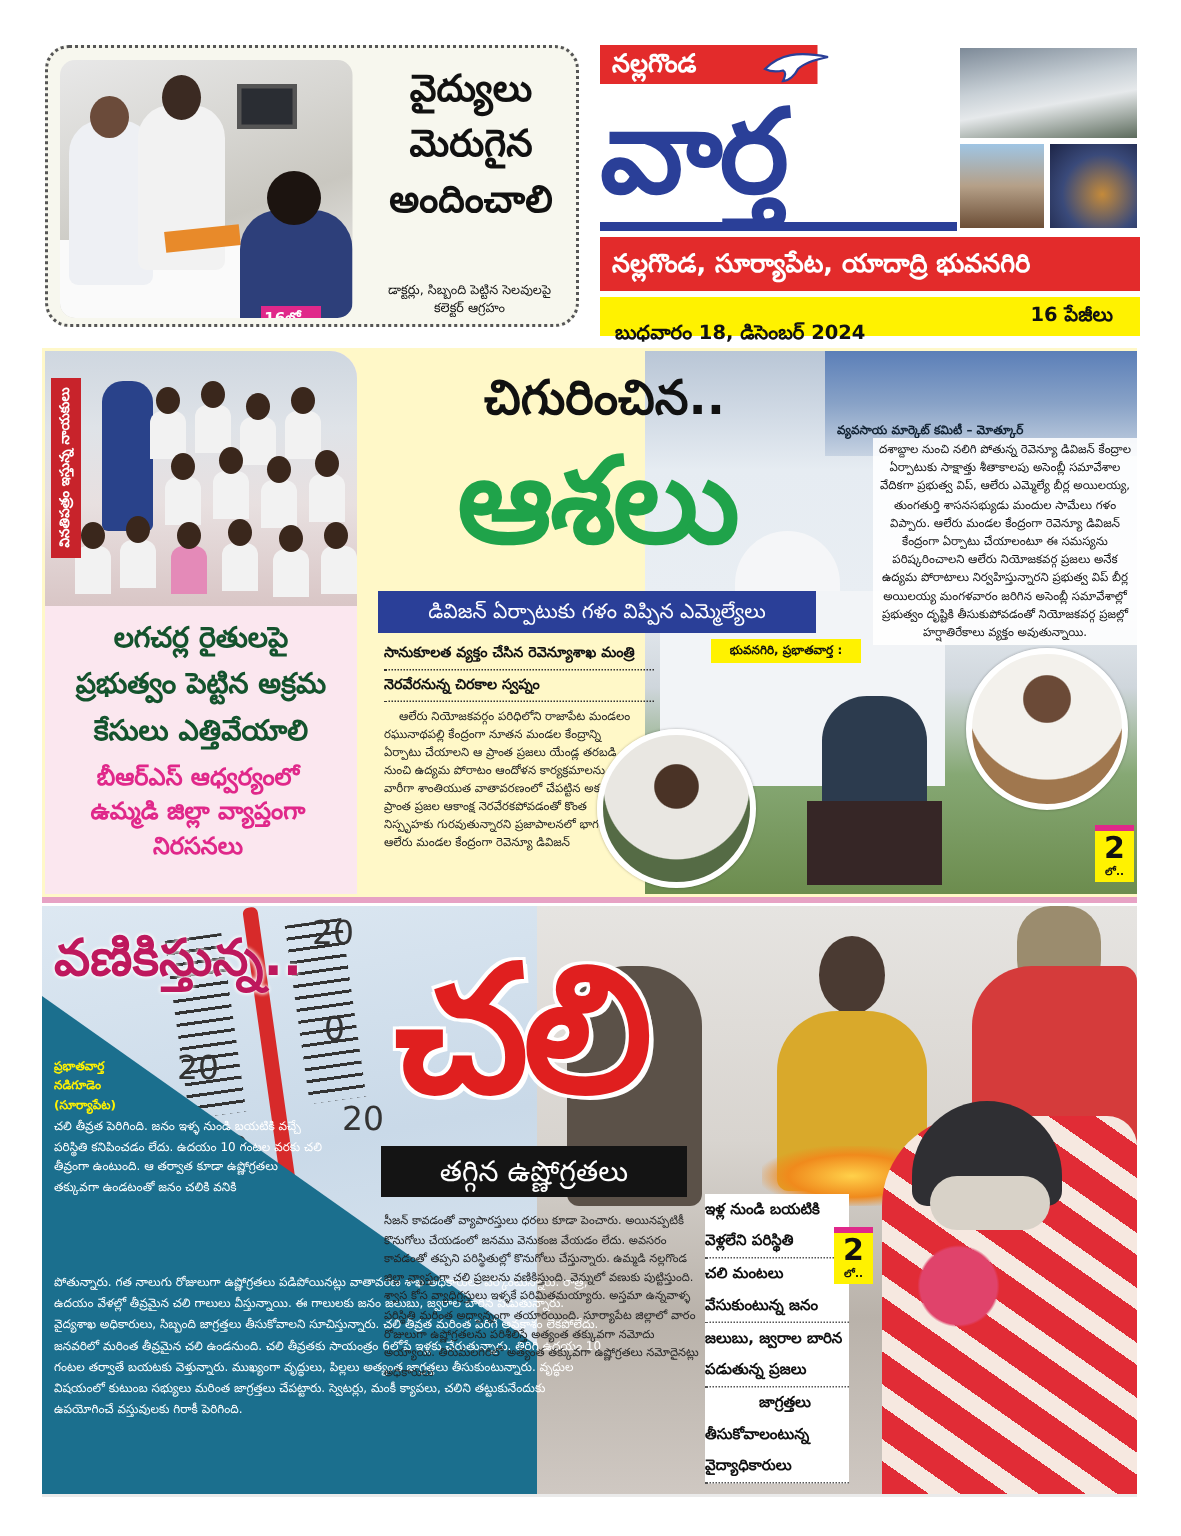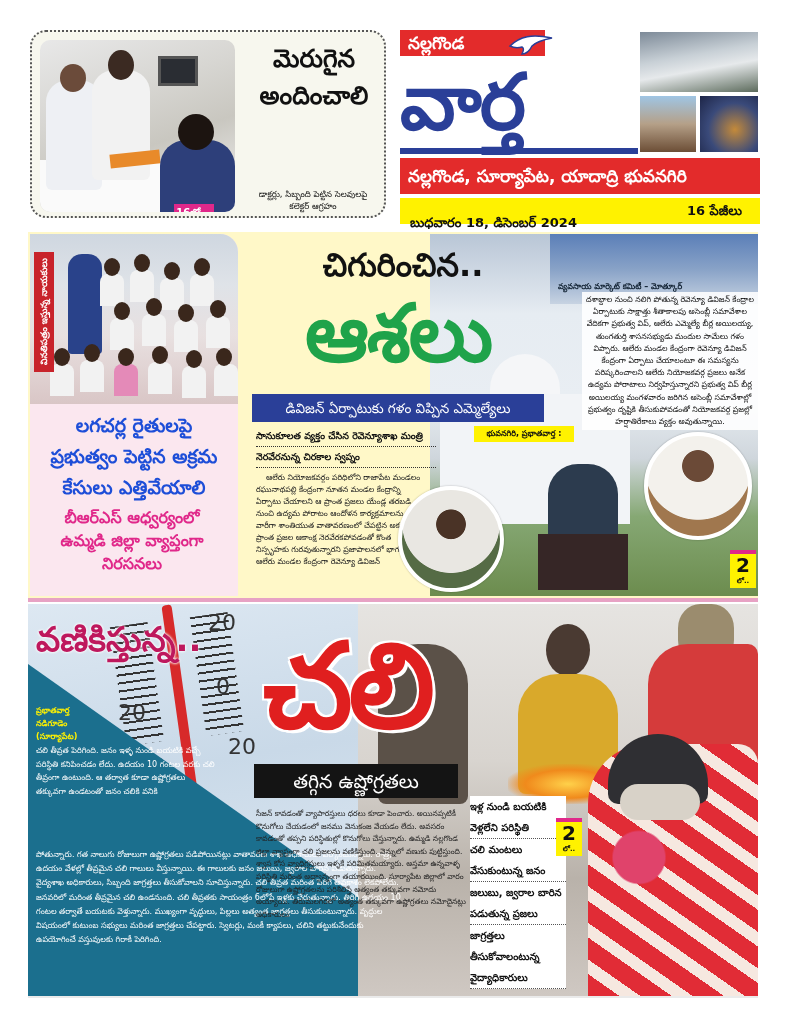--- a/index.html
+++ b/index.html
@@ -82,21 +82,21 @@
   .left-photo .statue { position:absolute; left: 38px; top: 20px; width: 34px; height: 100px; background:#29428a; border-radius: 14px 14px 4px 4px; }
   .crowd-dot { position:absolute; width: 16px; height: 18px; border-radius: 50%; background:#3a271c; }
   .crowd-body { position:absolute; width: 24px; height: 32px; border-radius: 8px 8px 0 0; background:#f2f2f2; }
   .left-vtag {
     position: absolute; left: 4px; top: 18px; width: 20px; height: 120px; background: #c8232b;
     color: #fff; font-size: 9px; font-weight: bold; writing-mode: vertical-rl; transform: rotate(180deg);
     text-align: center; line-height: 20px;
   }
   .left-headline {
     position: absolute; left: 0; top: 176px; width: 208px; text-align: center;
-    font-size: 19px; font-weight: bold; line-height: 31px; color: #1d4ed8;
+    font-size: 19px; font-weight: bold; line-height: 31px; color: #14532d;
   }
   .left-sub {
     position: absolute; left: 0; top: 272px; width: 204px; text-align: center;
     font-size: 16px; font-weight: bold; line-height: 23px; color: #e0288a;
   }
 
   .main-kicker {
     position: absolute; left: 258px; top: 240px; width: 290px; text-align: center;
     font-size: 32px; font-weight: bold; color: #111; line-height: 50px;
   }
@@ -241,20 +241,21 @@
       <div class="p1h"></div>
     <div class="p2"></div>
       <div class="p2h"></div>
     <div class="monitor"></div>
     <div class="paper"></div>
     <div class="p3"></div>
       <div class="p3h"></div>
     <div class="teaser-tag">16లో...</div>
   </div>
   <div class="teaser-headline">
+    <div>వైద్యులు</div>
     <div>మెరుగైన</div>
     <div>అందించాలి</div>
   </div>
   <div class="teaser-sub">
     <div>డాక్టర్లు, సిబ్బంది పెట్టిన సెలవులపై</div>
     <div>కలెక్టర్ ఆగ్రహం</div>
   </div>
 </div>
 
 <div class="masthead">
@@ -388,21 +389,21 @@
 <div class="cold-body-2">పోతున్నారు. గత నాలుగు రోజులుగా ఉష్ణోగ్రతలు పడిపోయినట్లు వాతావరణ శాఖ అధికారులు పేర్కొంటున్నారు. రాత్రి, ఉదయం వేళల్లో తీవ్రమైన చలి గాలులు వీస్తున్నాయి. ఈ గాలులకు జనం జలుబు, జ్వరాల బారిన పడుతున్నారు. వైద్యశాఖ అధికారులు, సిబ్బంది జాగ్రత్తలు తీసుకోవాలని సూచిస్తున్నారు. చలి తీవ్రత మరింత పెరిగే అవకాశం లేకపోలేదు. జనవరిలో మరింత తీవ్రమైన చలి ఉండనుంది. చలి తీవ్రతకు సాయంత్రం 6లోపే ఇళ్లకు చేరుతున్నారు. తిరిగి ఉదయం 10 గంటల తర్వాతే బయటకు వెళ్తున్నారు. ముఖ్యంగా వృద్ధులు, పిల్లలు అత్యంత జాగ్రత్తలు తీసుకుంటున్నారు. వృద్ధుల విషయంలో కుటుంబ సభ్యులు మరింత జాగ్రత్తలు చేపట్టారు. స్వెటర్లు, మంకీ క్యాపలు, చలిని తట్టుకునేందుకు ఉపయోగించే వస్తువులకు గిరాకీ పెరిగింది.</div>
 <div class="cold-body-right">సీజన్ కావడంతో వ్యాపారస్తులు ధరలు కూడా పెంచారు. అయినప్పటికీ కొనుగోలు చేయడంలో జనము వెనుకంజ వేయడం లేదు. అవసరం కావడంతో తప్పని పరిస్థితుల్లో కొనుగోలు చేస్తున్నారు. ఉమ్మడి నల్లగొండ జిల్లా వ్యాప్తంగా చలి ప్రజలను వణికిస్తుంది. వెన్నులో వణుకు పుట్టిస్తుంది. శ్వాస కోస వ్యాధిగ్రస్తులు ఇళ్ళకే పరిమితమయ్యారు. అస్తమా ఉన్నవాళ్ళ పరిస్థితి మరింత అధ్వాన్నంగా తయారయింది. సూర్యాపేట జిల్లాలో వారం రోజులుగా ఉష్ణోగ్రతలను పరిశీలిస్తే అత్యంత తక్కువగా నమోదు అయ్యాయి. తిరుమలగిరిలో అత్యంత తక్కువగా ఉష్ణోగ్రతలు నమోదైనట్లు అధికారులు</div>
 
 <div class="cold-sidebar">
   <div class="item" style="border-bottom:none;">ఇళ్ల నుండి బయటికి</div>
   <div class="item">వెళ్లలేని పరిస్థితి</div>
   <div class="item" style="border-bottom:none;">చలి మంటలు</div>
   <div class="item">వేసుకుంటున్న జనం</div>
   <div class="item" style="border-bottom:none;">జలుబు, జ్వరాల బారిన</div>
   <div class="item">పడుతున్న ప్రజలు</div>
-  <div class="item" style="border-bottom:none;">జాగ్రత్తలు</div>
+  <div class="item" style="border-bottom:none;padding-left:36px;">జాగ్రత్తలు</div>
   <div class="item" style="border-bottom:none;">తీసుకోవాలంటున్న</div>
   <div class="item">వైద్యాధికారులు</div>
 </div>
 
 <div class="page-ref page-ref-bot">
   <span class="n">2</span>
   <span class="s">లో..</span>
 </div>
 
 <div class="footer-line"></div>

